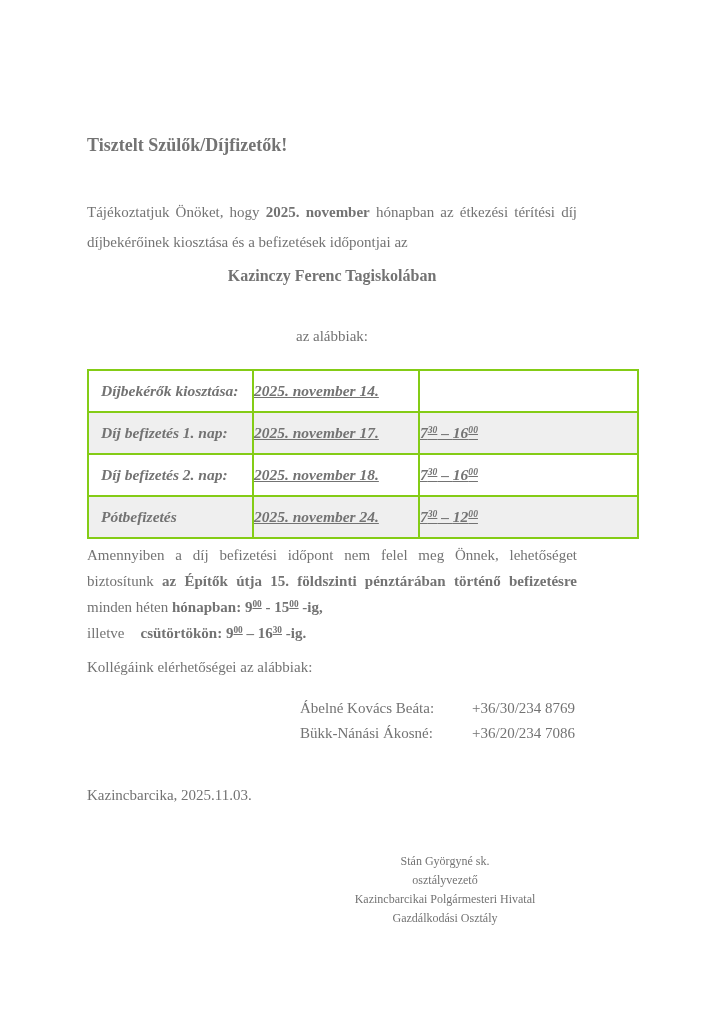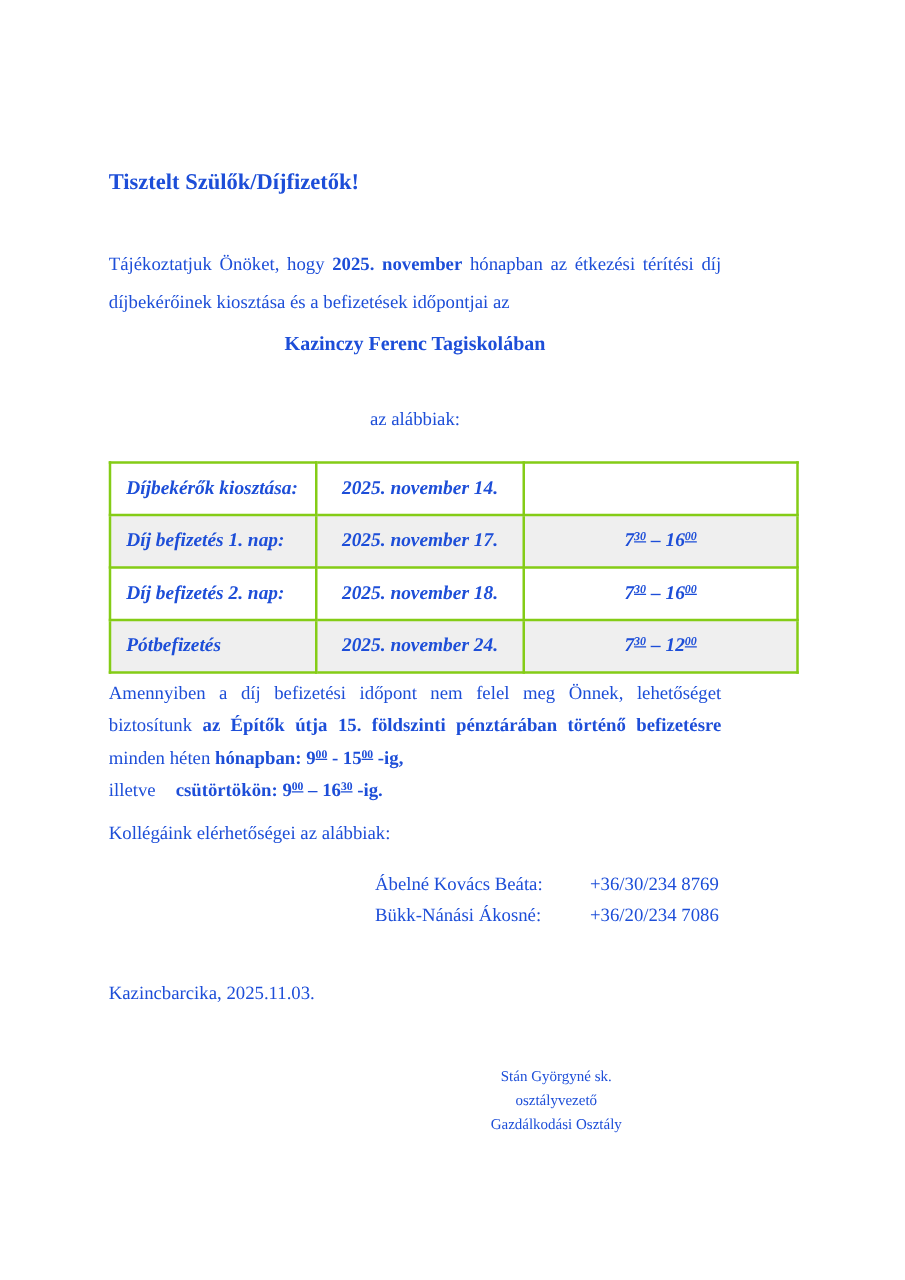--- a/index.html
+++ b/index.html
@@ -2,21 +2,21 @@
 <html><head>
 <meta charset="utf-8">
 <style>
   * { margin: 0; padding: 0; box-sizing: border-box; }
   html, body { background: #ffffff; }
   .page {
     position: relative;
     width: 664px;
     height: 1024px;
     background: #ffffff;
-    color: #1d4ed8;
+    color: #737373;
     font-family: "Liberation Serif", "DejaVu Serif", serif;
     font-size: 15px;
     padding: 0 87px;
     overflow: hidden;
   }
   .doc-title {
     padding-top: 133px;
     font-size: 18px;
     font-weight: bold;
     line-height: 24px;
@@ -49,21 +49,21 @@
   table.schedule col.c3 { width: 219px; }
   table.schedule td {
     border: 2px solid #84cc16;
     height: 42px;
     font-weight: bold;
     font-style: italic;
     font-size: 15.5px;
     vertical-align: middle;
   }
   td.cell-label { text-align: left; padding-left: 12px; }
-  td.cell-date, td.cell-time { text-align: center; }
+  td.cell-date, td.cell-time { text-align: left; text-decoration: underline; }
   .alt-para {
     margin-top: 3px;
     line-height: 26px;
     text-align: justify;
   }
   .illetve-line { line-height: 26px; }
   .illetve-line .thu { margin-left: 16px; }
   b.seg { font-weight: bold; }
   sup.min {
     font-size: 0.62em;
@@ -144,16 +144,17 @@
     <span>+36/30/234 8769</span>
     <span>Bükk-Nánási Ákosné:</span>
     <span>+36/20/234 7086</span>
   </div>
 
   <div class="dateline">Kazincbarcika, 2025.11.03.</div>
 
   <div class="signature">
     <div>Stán Györgyné sk.</div>
     <div>osztályvezető</div>
+    <div>Kazincbarcikai Polgármesteri Hivatal</div>
     <div>Gazdálkodási Osztály</div>
   </div>
 
 </div>
 
 </body></html>

